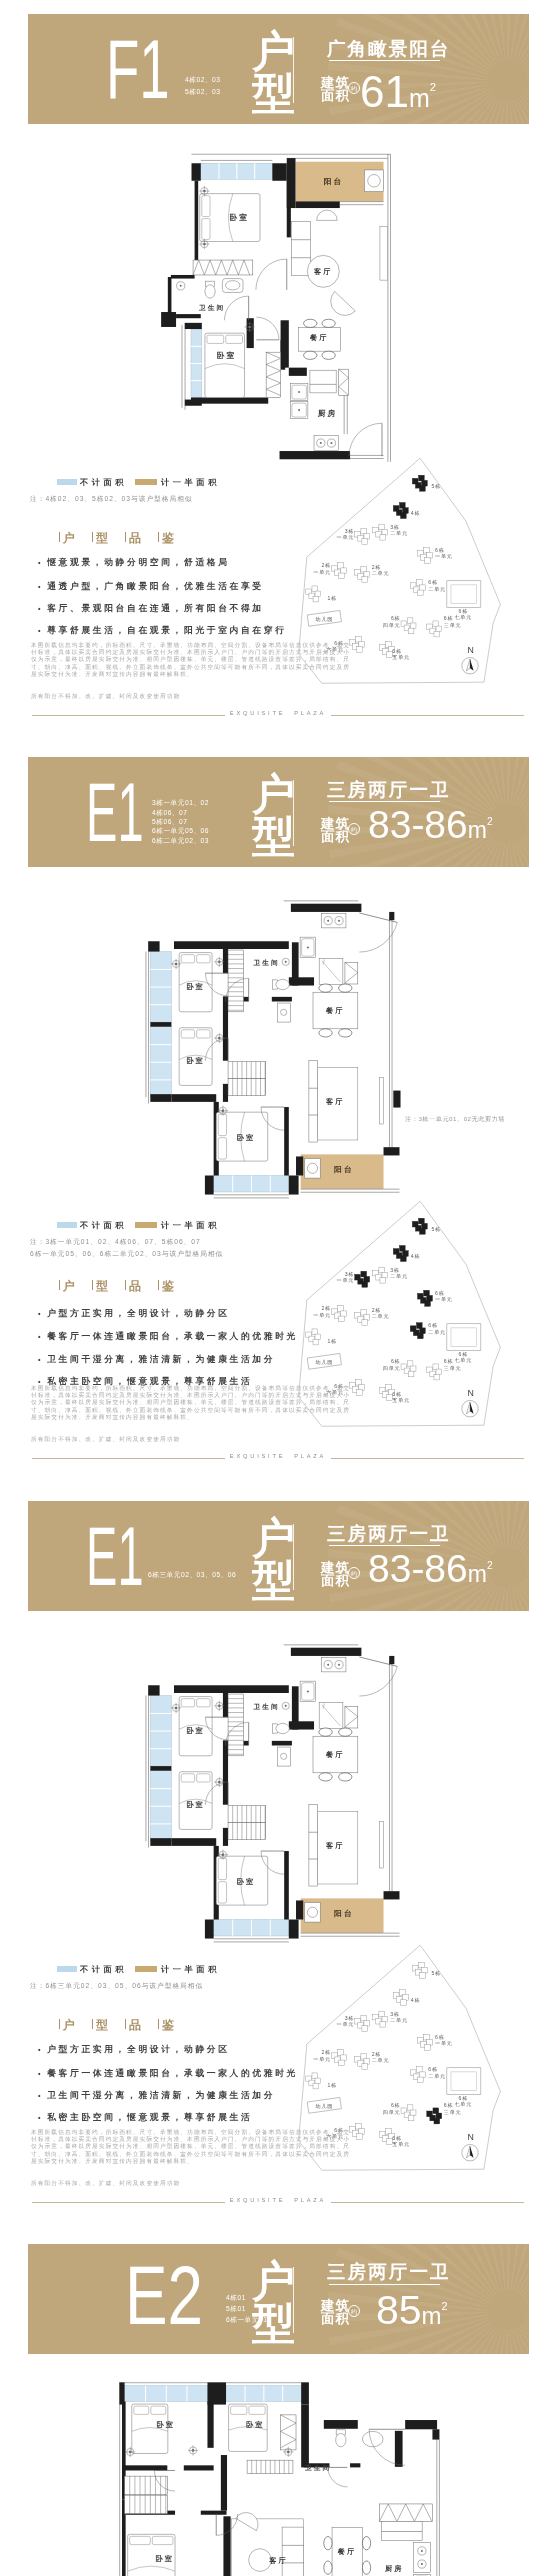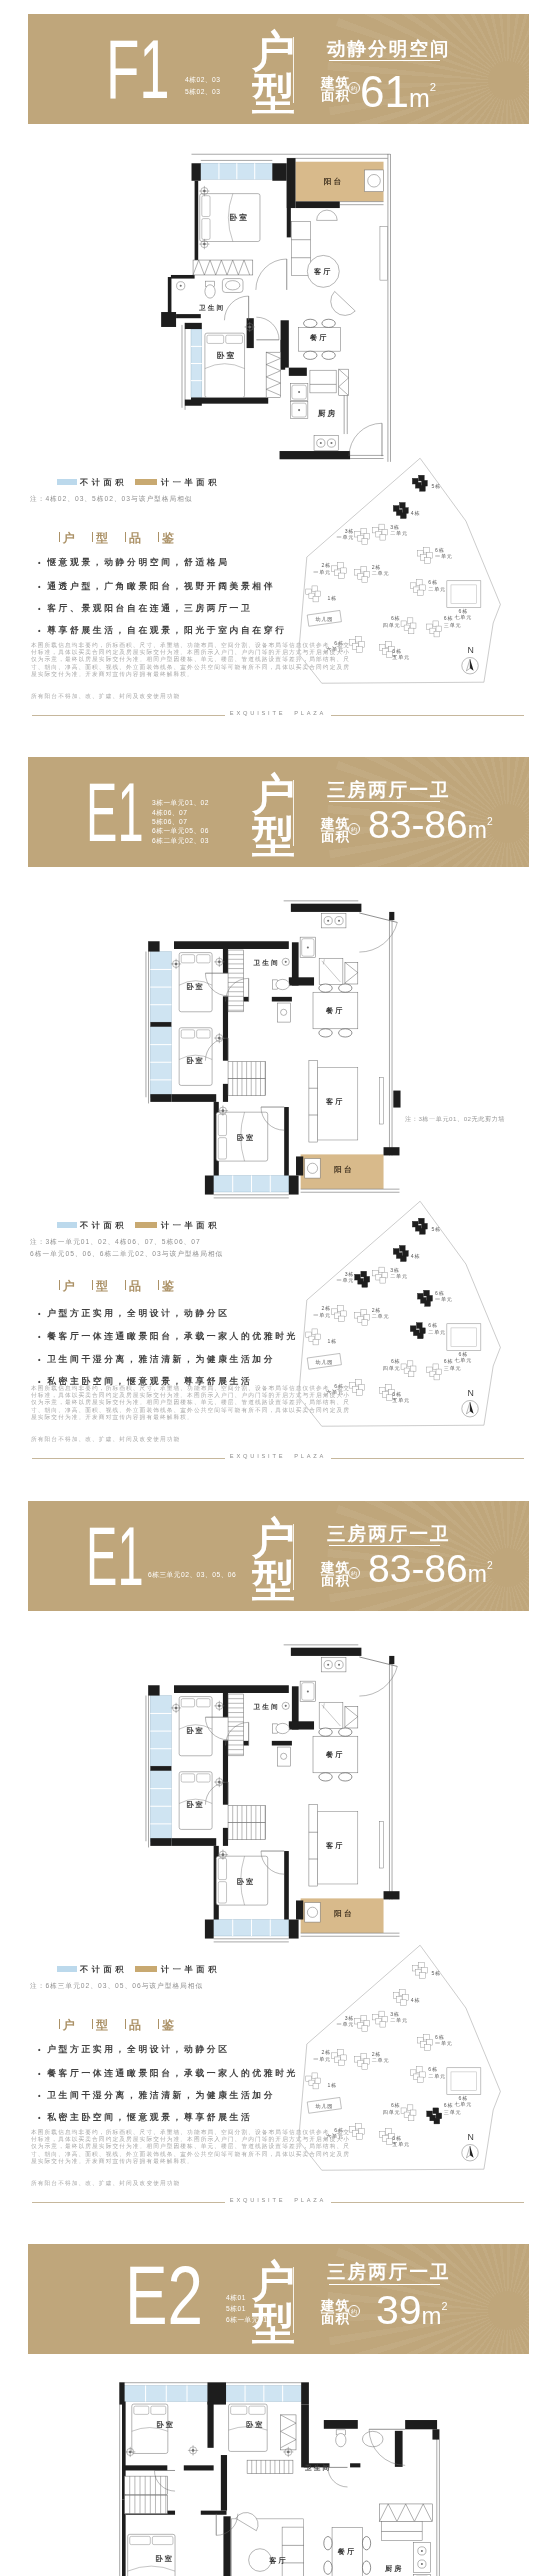--- a/index.html
+++ b/index.html
@@ -45,21 +45,21 @@
 
 <div class="code" style="left:78px;top:0px;transform:scaleX(0.65)">F1</div>
 
 <div class="sub" style="left:157px;top:60px;line-height:11.3px">4栋02、03<br>5栋02、03</div>
 
 <div class="hz" style="top:16px">户</div>
       <div class="hz" style="top:58px">型</div>
 
 <div class="hdiv"></div>
 
-<div class="htype" style="top:26px">动静分明空间</div>
+<div class="htype" style="top:26px">广角瞰景阳台</div>
 
 <div class="huline" style="top:46px"></div>
 
 <div class="harea" style="top:63px">建筑<br>面积</div>
 
 <div class="hyue" style="top:68px">约</div>
 
 <div class="hnum" style="left:332px;top:69px"><span style="font-size:44px;letter-spacing:0px">61</span><span style="font-size:25px">m</span><span style="font-size:11.3px;vertical-align:15.5px">2</span></div>
 </div>
 
@@ -515,22 +515,22 @@
       <span style="left:6.7px">户</span>
       <i style="left:36px"></i>
       <span style="left:40px">型</span>
       <i style="left:69px"></i>
       <span style="left:73px">品</span>
       <i style="left:102px"></i>
       <span style="left:106px">鉴</span>
     </div>
 
 <div class="blt" style="top:557px">惬意观景，动静分明空间，舒适格局</div>
-<div class="blt" style="top:581px">通透户型，广角瞰景阳台，视野开阔美景相伴</div>
-<div class="blt" style="top:603px">客厅、景观阳台自在连通，三房两厅一卫</div>
+<div class="blt" style="top:581px">通透户型，广角瞰景阳台，优雅生活在享受</div>
+<div class="blt" style="top:603px">客厅、景观阳台自在连通，所有阳台不得加</div>
 <div class="blt" style="top:625px">尊享舒展生活，自在观景，阳光于室内自在穿行</div>
 
 <div class="disc" style="top:642px">本图所载信息均非要约，所标画积、尺寸、承重墙、功能布局、空间分割、设备布局等信息仅供参考，非交<br>付标准，具体以买卖合同约定及房屋实际交付为准。本图所示入户门、户内门等的开启方式与开启角度大小<br>仅为示意，最终以房屋实际交付为准。相同户型因楼栋、单元、楼层、管道线路设置等差异，局部结构、尺<br>寸、朝向、净高、面积、视线、外立面装饰线条、室外公共空间等可能有所不同，具体以买卖合同约定及房<br>屋实际交付为准。开发商对宣传内容拥有最终解释权。</div>
 
 <div class="extra" style="top:693px">所有阳台不得加、改、扩建、封闭及改变使用功能</div>
 
 <div class="fline" style="left:32px;top:715px"></div>
 <div class="fline" style="left:331px;top:715px"></div>
 <div class="foot" style="top:710px">EXQUISITE&nbsp;&nbsp;PLAZA</div>
 </div>
@@ -1603,21 +1603,21 @@
 <div class="hdiv"></div>
 
 <div class="htype" style="top:19px">三房两厅一卫</div>
 
 <div class="huline" style="top:40px"></div>
 
 <div class="harea" style="top:56px">建筑<br>面积</div>
 
 <div class="hyue" style="top:61px">约</div>
 
-<div class="hnum" style="left:348px;top:58px"><span style="font-size:41px;letter-spacing:0px">39</span><span style="font-size:24px">m</span><span style="font-size:10.8px;vertical-align:14.4px">2</span></div>
+<div class="hnum" style="left:348px;top:58px"><span style="font-size:41px;letter-spacing:0px">85</span><span style="font-size:24px">m</span><span style="font-size:10.8px;vertical-align:14.4px">2</span></div>
 </div>
 
 <svg width="556" height="743" viewBox="0 0 1080 1443">
 
 <g>
         <line x1="232" y1="296.5" x2="600" y2="296.5" stroke="#555555" stroke-width="1"></line>
         <line x1="232.5" y1="296" x2="232.5" y2="735" stroke="#555555" stroke-width="1"></line>
         <line x1="848.5" y1="387" x2="848.5" y2="769" stroke="#555555" stroke-width="1"></line>
         <line x1="853.5" y1="387" x2="853.5" y2="769" stroke="#555555" stroke-width="1"></line>
       </g>

